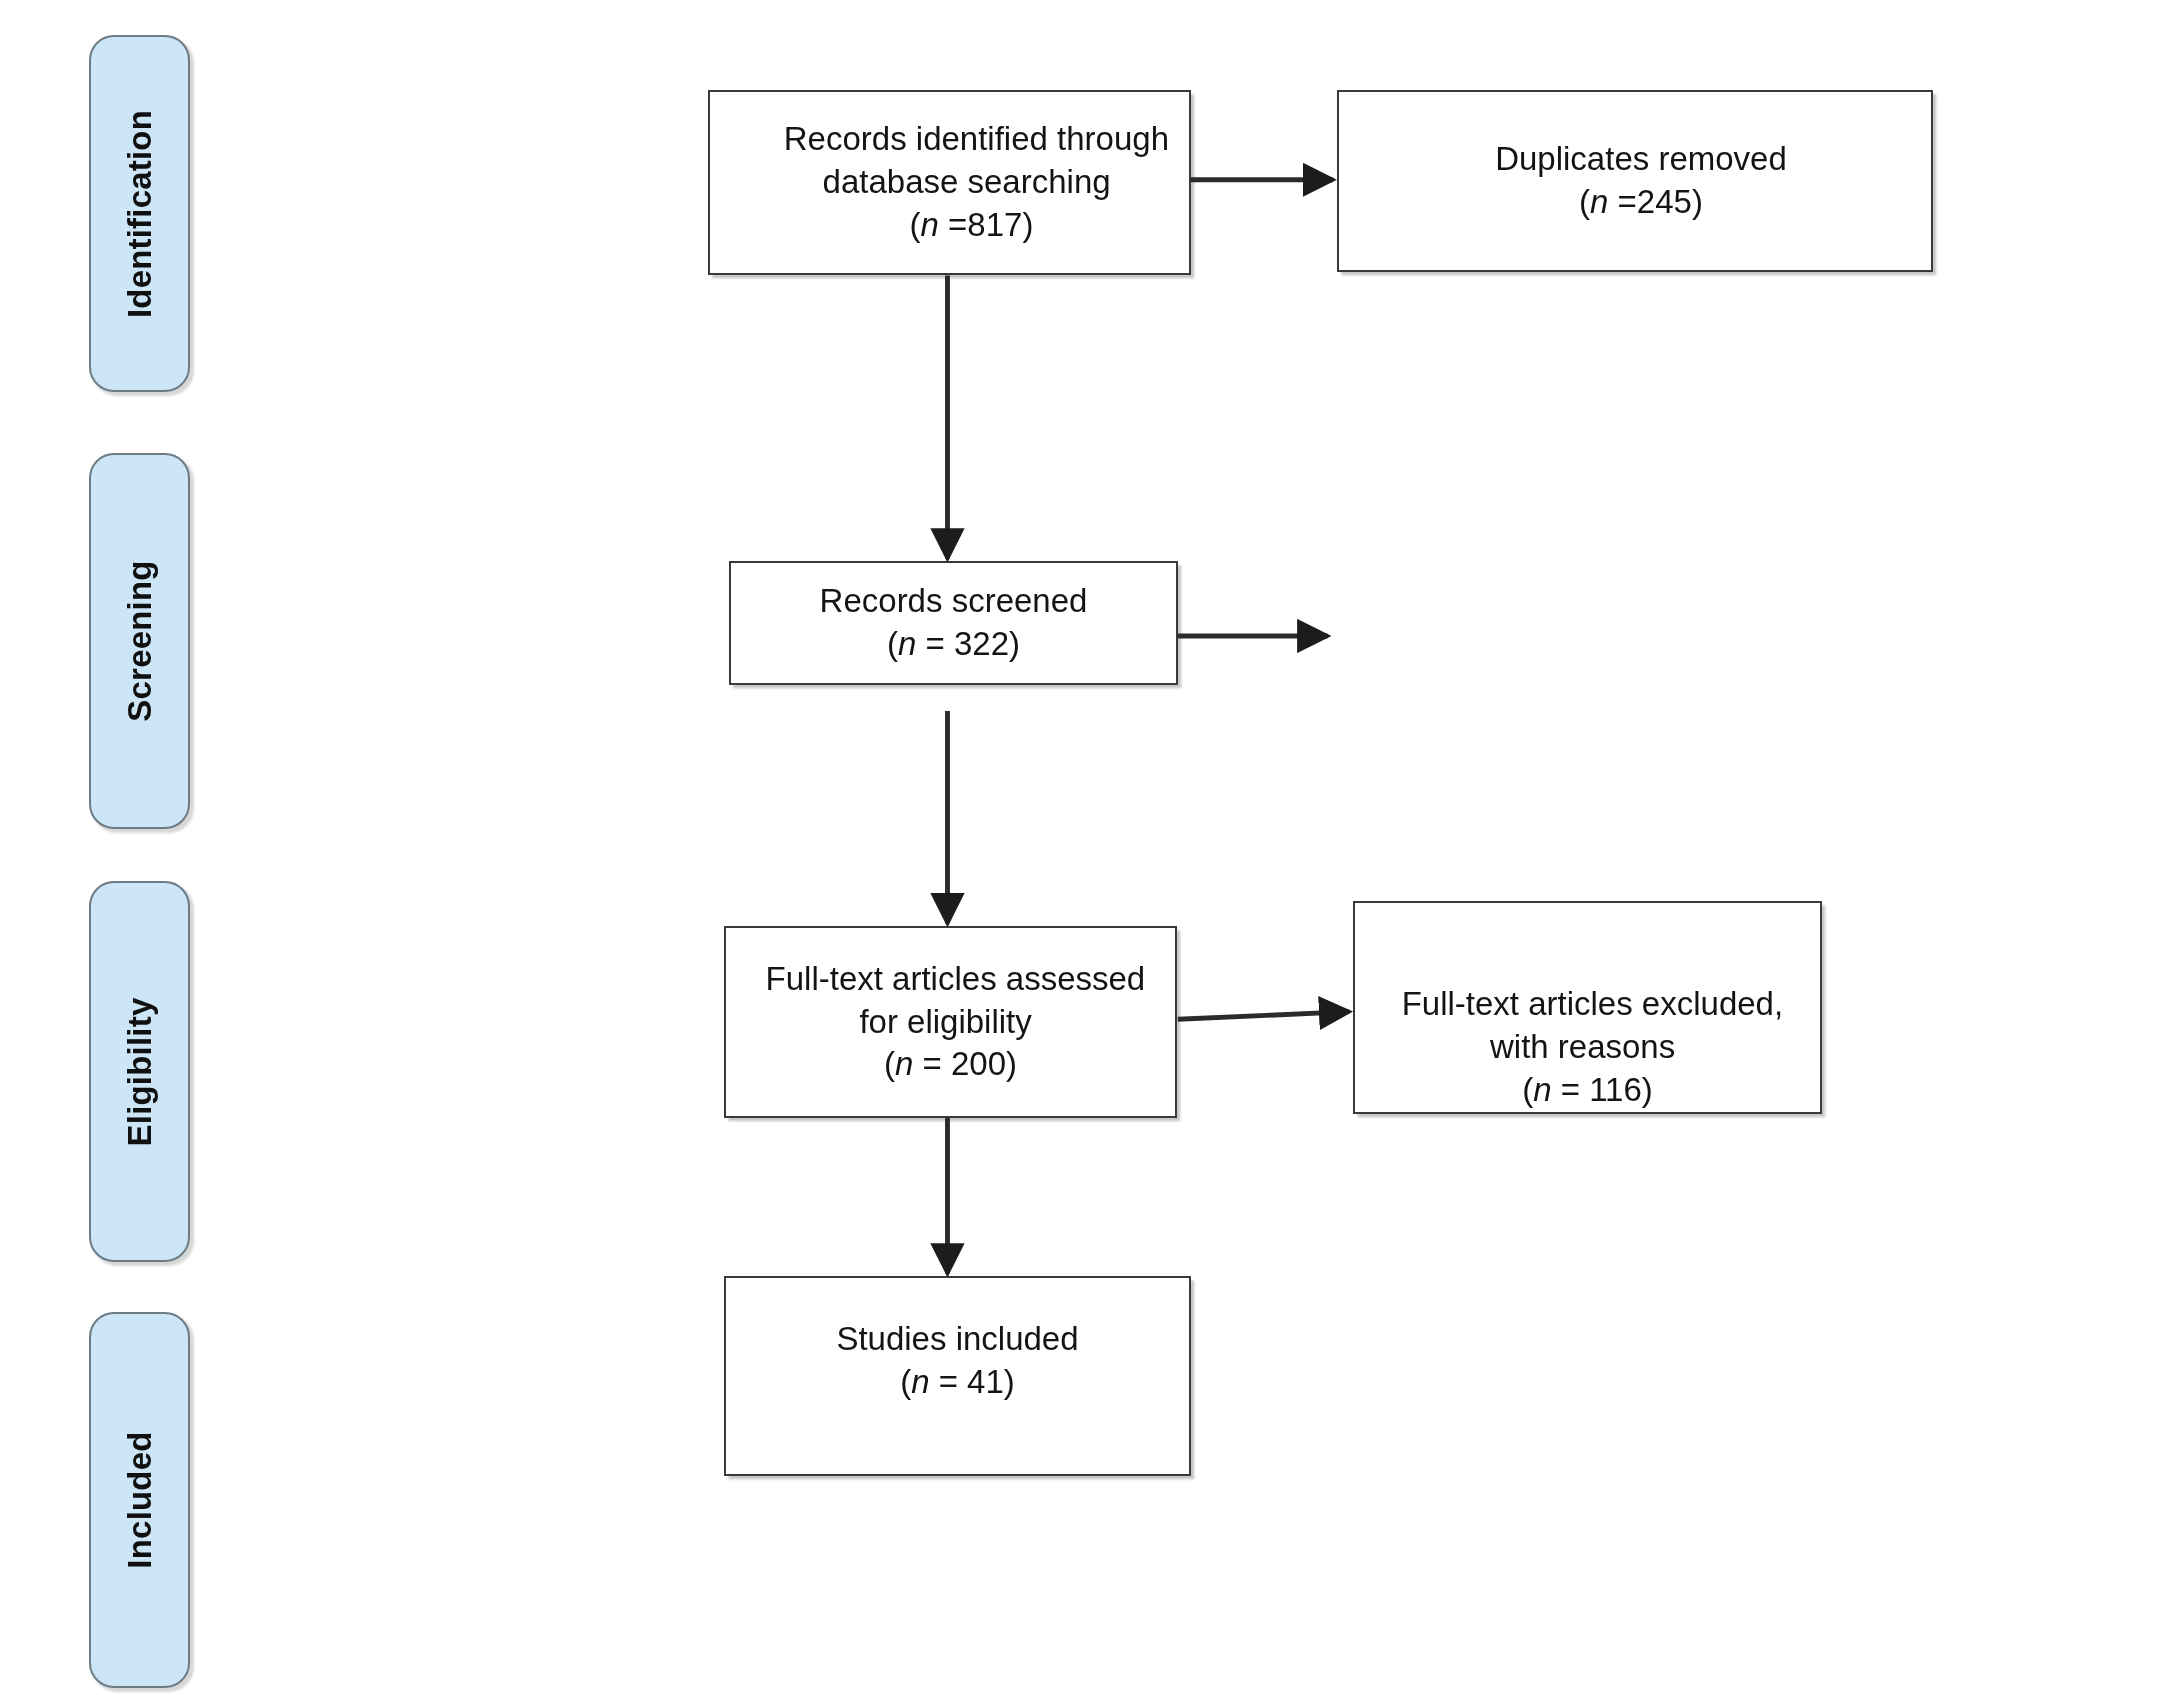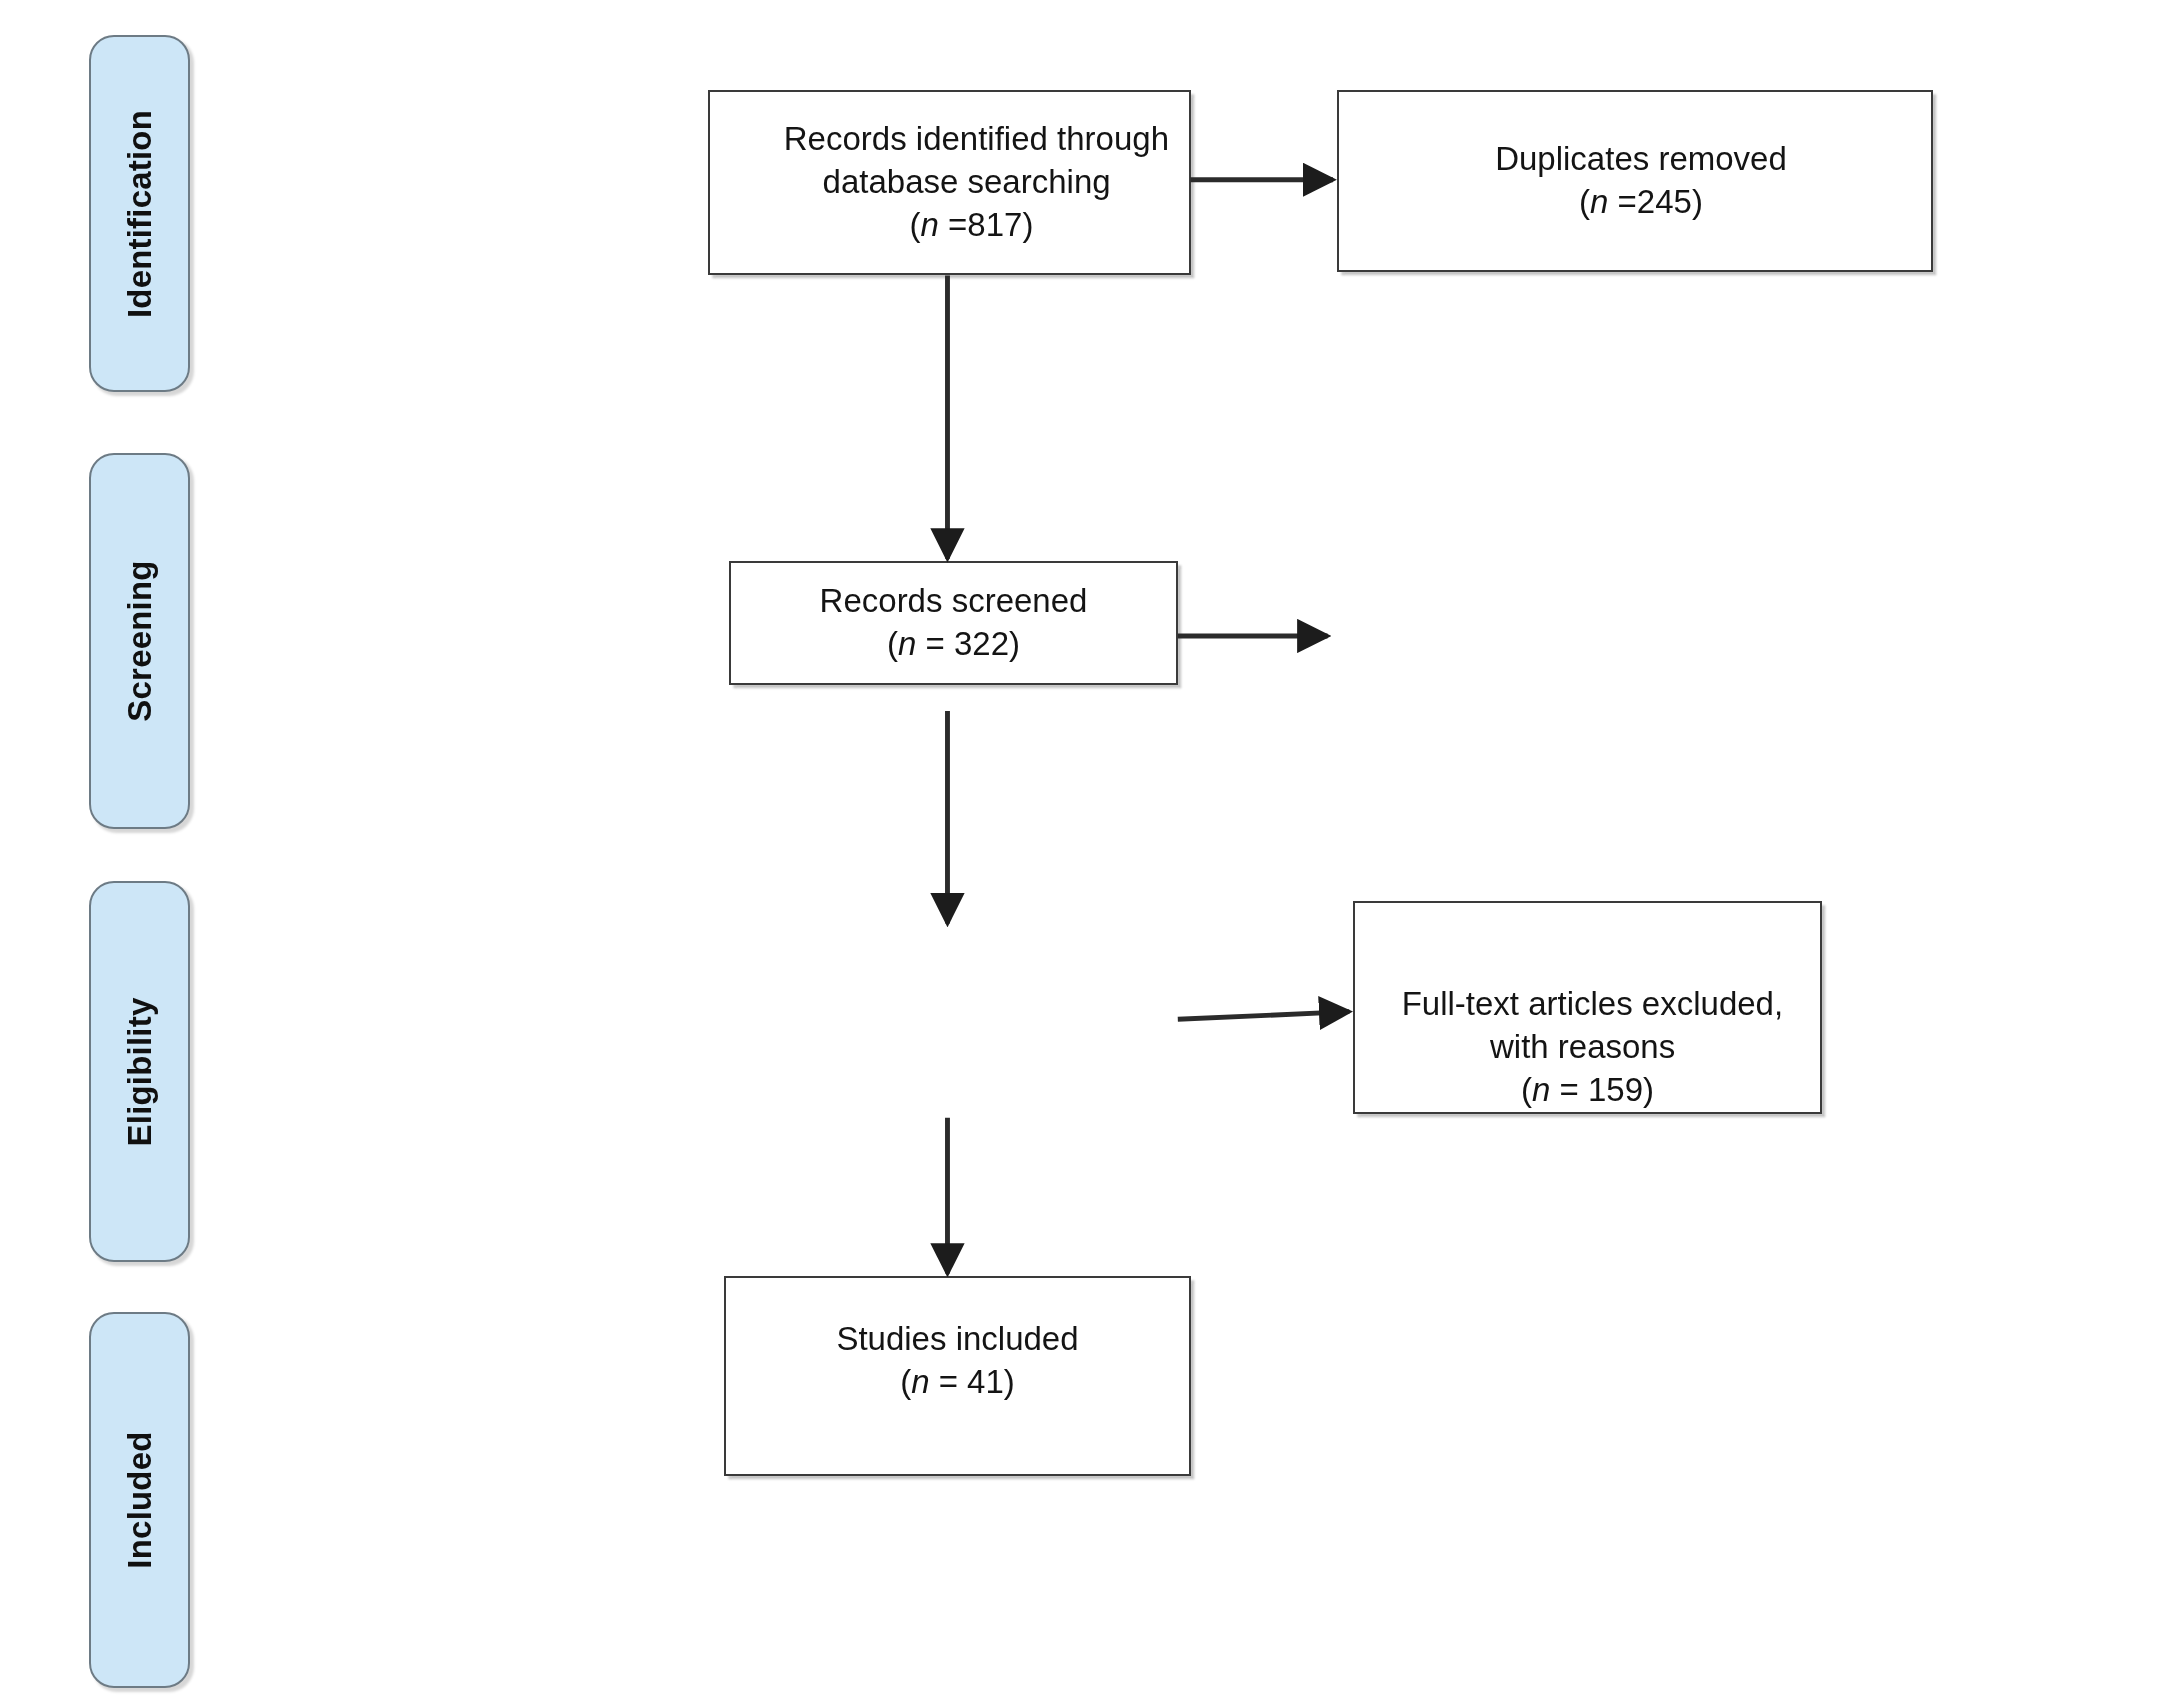--- a/index.html
+++ b/index.html
@@ -121,26 +121,33 @@
   </div>
 
   <div class="flow-box" style="left:729px; top:561px; width:449px; height:124px;">
     <div>
       <span class="box-text">Records screened</span>
       <span class="box-count">(<em>n</em><span> = 322)</span></span>
     </div>
   </div>
 
 
+  <div class="flow-box" style="left:724px; top:926px; width:453px; height:192px;">
+    <div>
+      <span class="box-text">Full-text articles assessed
+for eligibility</span>
+      <span class="box-count">(<em>n</em><span> = 200)</span></span>
+    </div>
+  </div>
 
   <div class="flow-box" style="left:1353px; top:901px; width:469px; height:213px;align-items:flex-end;">
     <div>
       <span class="box-text">Full-text articles excluded,
 with reasons</span>
-      <span class="box-count">(<em>n</em><span> = 159)</span></span>
+      <span class="box-count">(<em>n</em><span> = 116)</span></span>
     </div>
   </div>
 
   <div class="flow-box" style="left:724px; top:1276px; width:467px; height:200px; align-items:flex-start;">
     <div style="padding-top:40px;">
       <span class="box-text">Studies included</span>
       <span class="box-count">(<em>n</em><span> = 41)</span></span>
     </div>
   </div>
 

